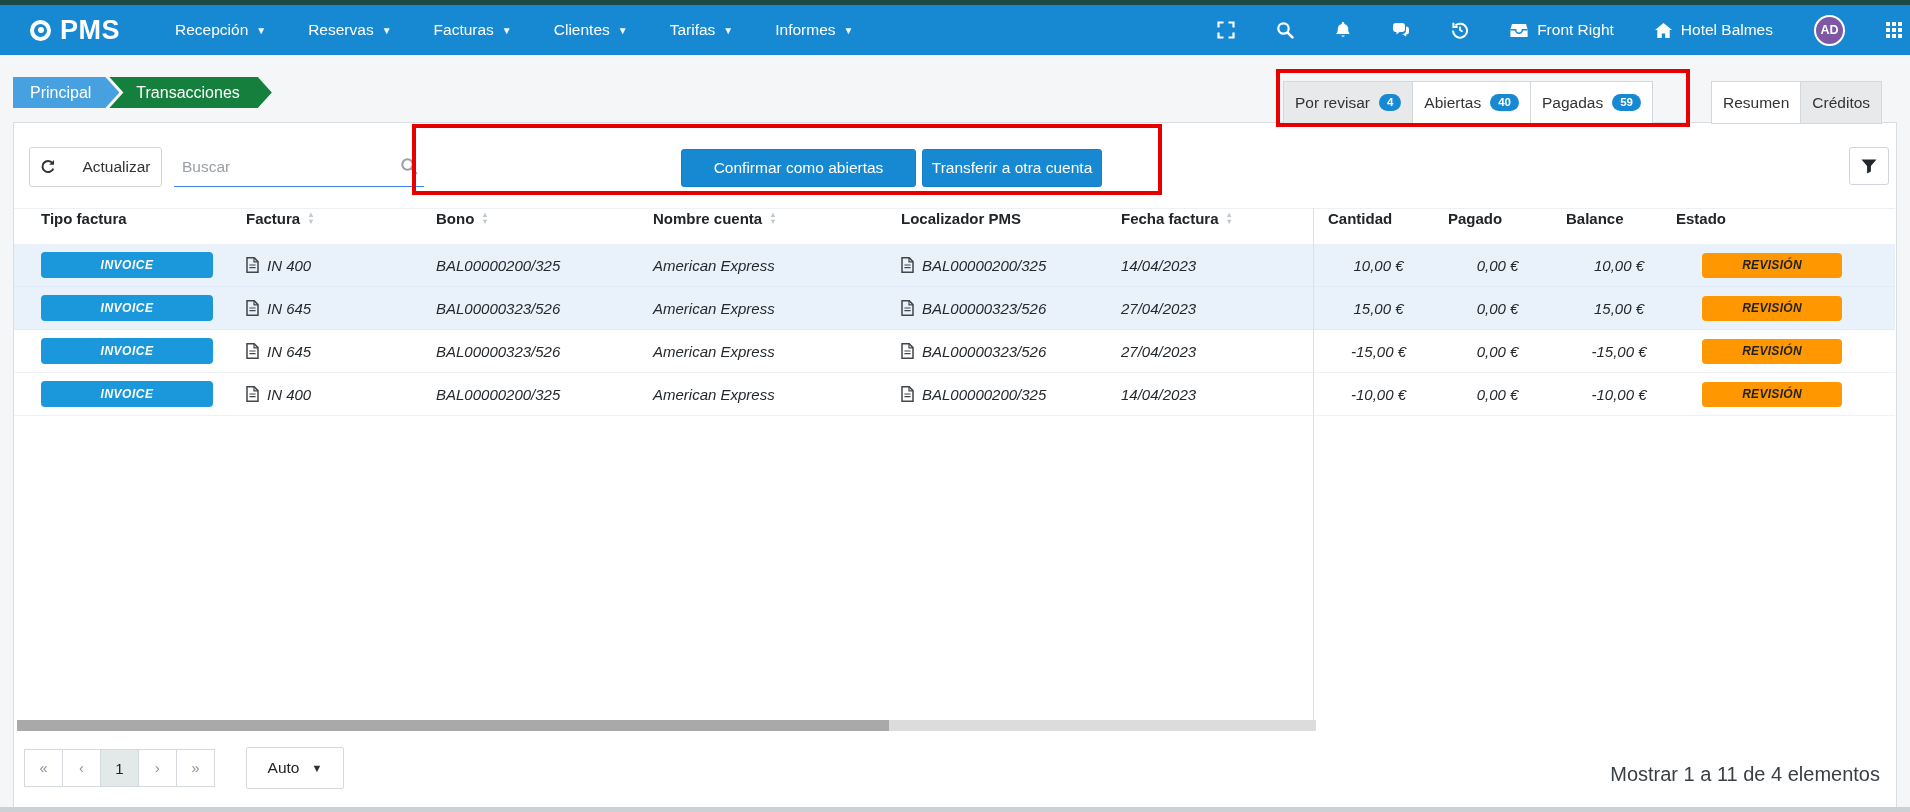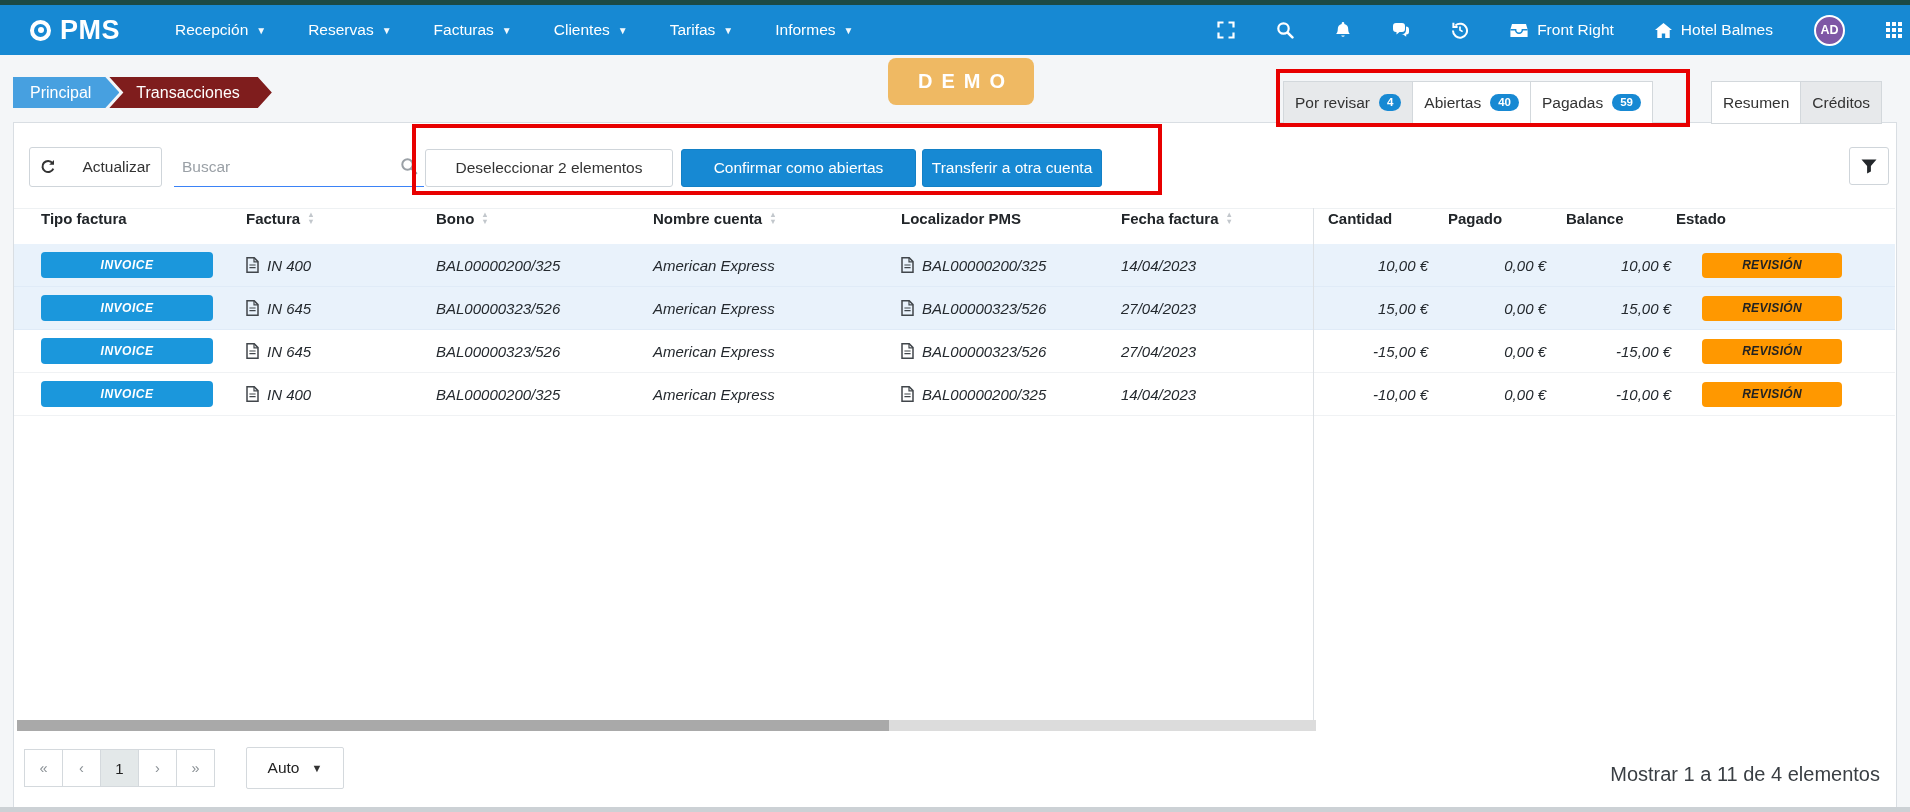--- a/index.html
+++ b/index.html
@@ -21,21 +21,21 @@
   .caret { font-size:10px; opacity:.95; }
   .nav-right { margin-left:auto; display:flex; align-items:center; gap:41px; margin-right:8px; }
   .nav-ic { display:flex; align-items:center; cursor:pointer; }
   .nav-txt { display:flex; align-items:center; gap:9px; font-size:15.5px; cursor:pointer; white-space:nowrap; }
   .avatar { width:31px; height:31px; border-radius:50%; background:#7e57a5; border:2px solid #fff; display:flex; align-items:center; justify-content:center; font-size:12.5px; font-weight:bold; cursor:pointer; }
 
   
   .crumbs { position:absolute; left:13px; top:77px; height:31px; display:flex; z-index:2; }
   .crumb { height:31px; display:flex; align-items:center; color:#fff; font-size:16px; cursor:pointer; }
   .crumb-1 { background:#47a0e0; padding:0 28px 0 17px; clip-path:polygon(0 0, calc(100% - 14px) 0, 100% 50%, calc(100% - 14px) 100%, 0 100%); }
-  .crumb-2 { background:#7f1d1d; margin-left:-10px; padding:0 32px 0 27px; clip-path:polygon(0 0, calc(100% - 14px) 0, 100% 50%, calc(100% - 14px) 100%, 0 100%, 14px 50%); }
+  .crumb-2 { background:#15803d; margin-left:-10px; padding:0 32px 0 27px; clip-path:polygon(0 0, calc(100% - 14px) 0, 100% 50%, calc(100% - 14px) 100%, 0 100%, 14px 50%); }
 
   
   .demo { position:absolute; left:888px; top:58px; width:146px; height:47px; background:#efb963; border-radius:8px; color:#fff; font-weight:bold; font-size:20px; letter-spacing:9px; display:flex; align-items:center; justify-content:center; padding-left:10px; z-index:7; }
 
   
   .tabs { position:absolute; top:81px; height:43px; display:flex; z-index:3; }
   .tabs-status { left:1284px; }
   .tabs-views { left:1712px; }
   .tab { height:100%; border:1px solid #d3d8dc; background:#fff; display:flex; align-items:center; gap:9px; padding:0 11px; font-size:15.5px; color:#333; cursor:pointer; margin-left:-1px; white-space:nowrap; }
   .tab.muted { background:#e7e9eb; }
@@ -65,21 +65,21 @@
   
   .grid { display:grid; grid-template-columns:205px 190px 217px 248px 220px 192px 120px 118px 125px 1fr; padding-left:27px; }
   .thead { position:absolute; left:0; right:1px; top:85px; height:20px; align-items:center; border-top:1px solid #eef1f3; }
   .th { display:flex; align-items:center; gap:7px; font-size:15px; font-weight:bold; color:#212529; }
   .th.num { padding-left:15px; }
   .sort { display:inline-flex; flex-direction:column; line-height:6.5px; font-size:7.5px; color:#c2c7cc; cursor:pointer; }
   .tbody { position:absolute; left:0; right:1px; top:121px;font-style:italic; }
   .tr { height:43px; align-items:center; border-bottom:1px solid #f0f2f4; background:#fff; cursor:pointer; }
   .tr.sel { background:#e9f2fb; border-bottom-color:#e0ebf7; }
   .td { display:flex; align-items:center; gap:8px; font-size:15px; color:#24292e; white-space:nowrap; }
-  .td.num { justify-content:flex-end; padding-right:5px;padding-left:16px; }
+  .td.num { justify-content:center; padding-right:5px;padding-left:16px; }
   .badge-invoice { width:172px; height:26px; background:#1b97dc; border-radius:4px; color:#fff; font-weight:bold; font-size:12px; letter-spacing:.5px; display:flex; align-items:center; justify-content:center; }
   .badge-estado { margin-left:26px; width:140px; height:25px; background:#ff9800; border-radius:4px; color:#222; font-weight:bold; font-size:12px; letter-spacing:.3px; display:flex; align-items:center; justify-content:center; }
   .col-divider { position:absolute; left:1299px; top:85px; width:1px; height:512px; background:#dde1e5; }
 
   
   .hscroll { position:absolute; left:3px; top:597px; width:1299px; height:11px; background:#dcdcdc; }
   .hthumb { position:absolute; left:0; top:0; width:872px; height:11px; background:#a9a9a9; cursor:grab; }
 
   
   .pager { position:absolute; left:11px; top:626px; display:flex; }
@@ -196,21 +196,20 @@
 
   <div class="crumbs">
     <div class="crumb crumb-1">
         <span>Principal</span>
       </div>
     <div class="crumb crumb-2">
         <span>Transacciones</span>
       </div>
   </div>
 
-  <div class="demo">DEMO</div>
 
   <div class="tabs tabs-status">
     <div class="tab muted">
       <span>Por revisar</span>
       <span class="pill">4</span>
     </div>
     <div class="tab">
       <span>Abiertas</span>
       <span class="pill">40</span>
     </div>
@@ -246,23 +245,20 @@
     <div class="search-wrap">
       <input class="search-input" value="" placeholder="Buscar" style="">
       <span class="search-ic">
         <svg width="18" height="18" viewBox="0 0 18 18">
             <circle cx="7.5" cy="7.5" r="5.2" fill="none" stroke="#9aa0a6" stroke-width="2"></circle>
             <path d="M11.6 11.6l4.6 4.6" stroke="#9aa0a6" stroke-width="2.2" stroke-linecap="round"></path>
           </svg>
       </span>
     </div>
 
-    <button class="btn deselect-btn">
-        <span>Deseleccionar 2 elementos</span>
-      </button>
     <button class="btn btn-blue confirm-btn">
         <span>Confirmar como abiertas</span>
       </button>
     <button class="btn btn-blue transfer-btn">
         <span>Transferir a otra cuenta</span>
       </button>
 
     <button class="btn filter-btn">
       <span style="display:flex;">
         <svg width="16" height="15" viewBox="0 0 16 15">

